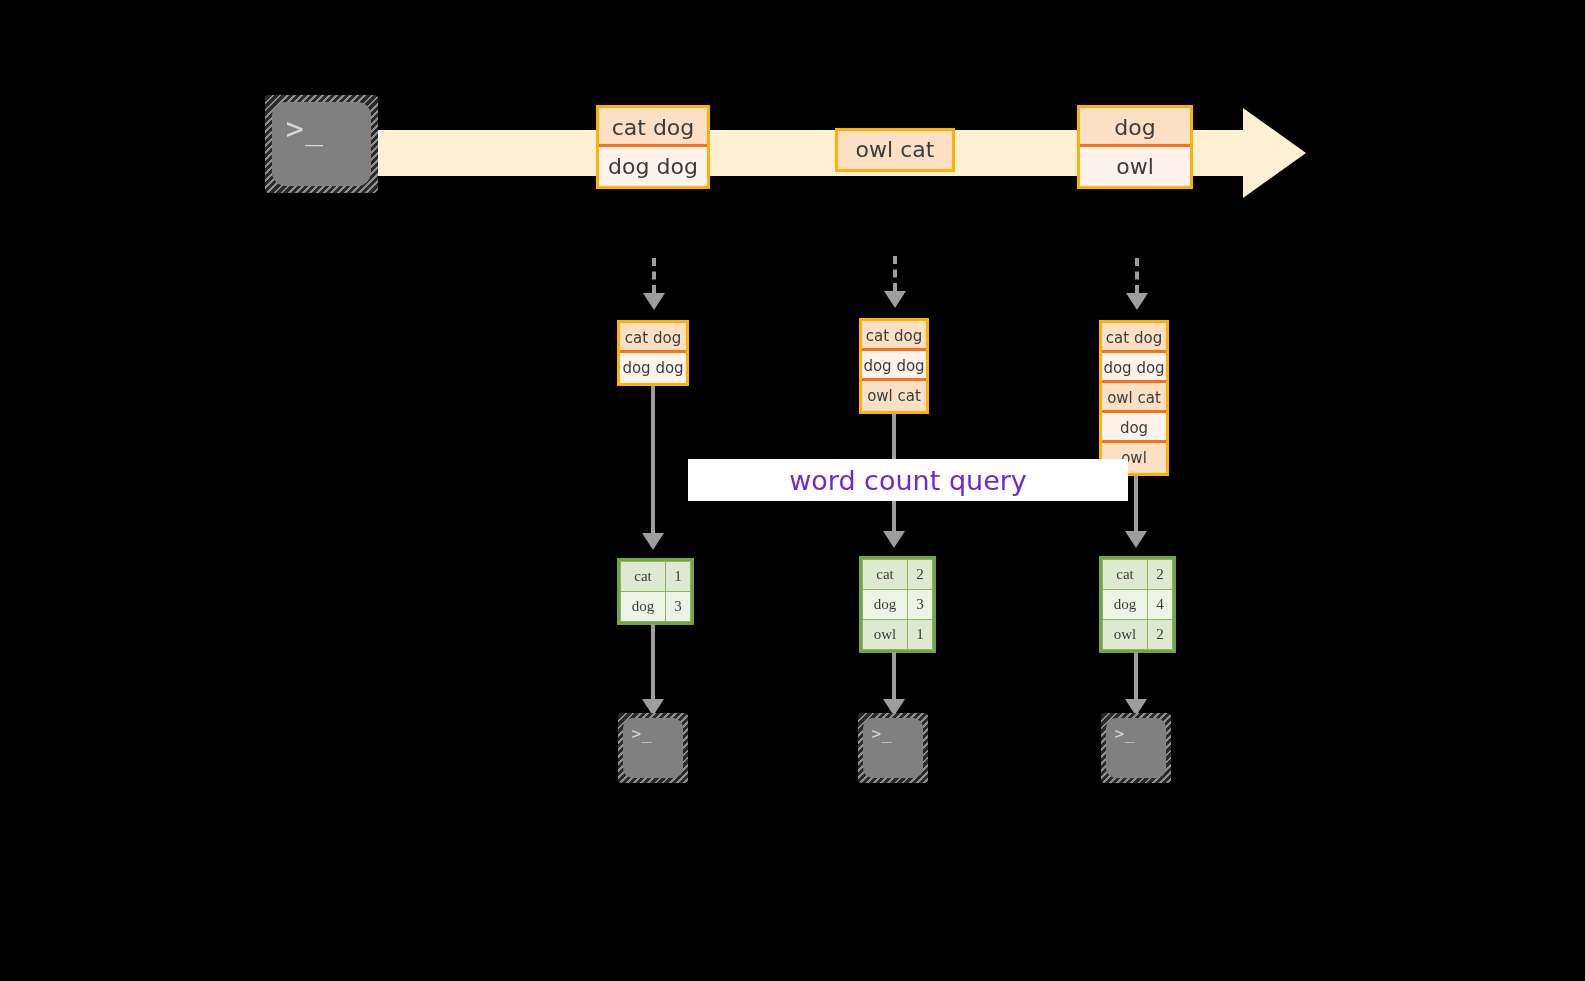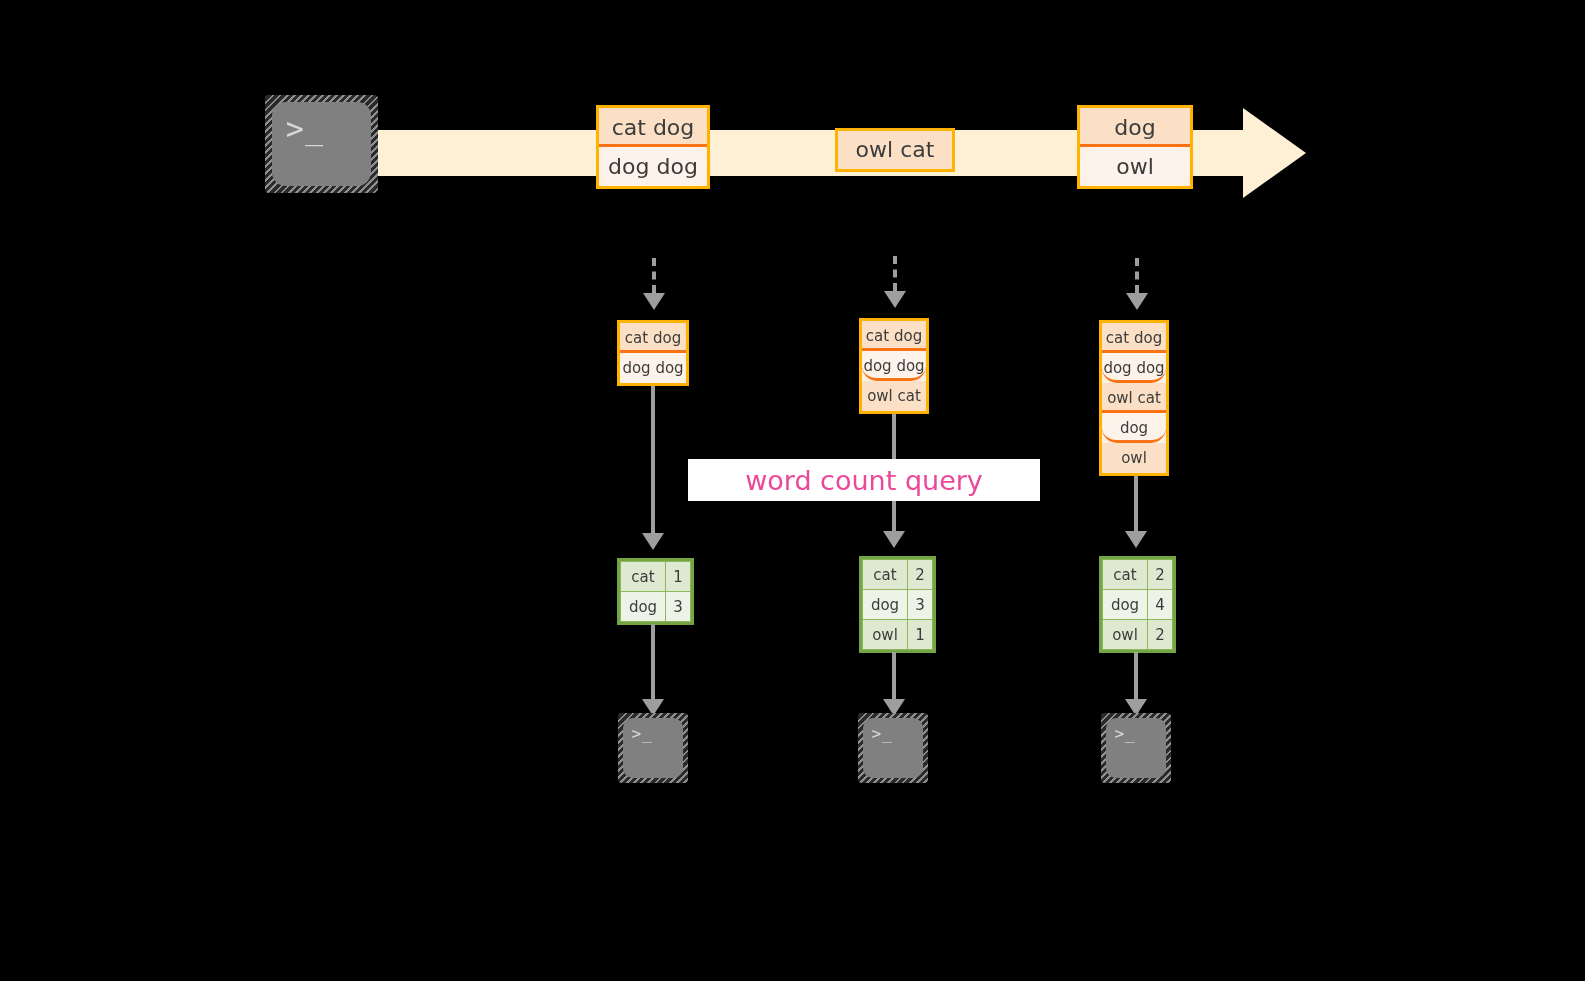--- a/index.html
+++ b/index.html
@@ -103,21 +103,21 @@
   }
   .msg-row {
     box-sizing: border-box;
     text-align: center;
     white-space: nowrap;
     color: #3c3c3c;
     border-bottom: 3px solid #f97316;
   }
   .msg-row:last-child { border-bottom: none; }
   .msg-row.shade-a { background: #fbe0c6; }
-  .msg-row.shade-b { background: #fdf3ea; border-radius: 19px; }
+  .msg-row.shade-b { background: #fdf3ea; }
 
   
   .msg-stack.big .msg-row {
     height: 39px;
     line-height: 39px;
     font-size: 22px;
   }
   #msg-top-1 { left: 596px; top: 105px; width: 114px; }
   #msg-top-2 { left: 835px; top: 128px; width: 120px; }
   #msg-top-2 .msg-row { height: 38px; line-height: 38px; }
@@ -139,20 +139,21 @@
   
   .count-table {
     position: absolute;
     box-sizing: border-box;
     border: 3px solid #74a443;
     border-collapse: collapse;
   }
   .count-table table {
     border-collapse: collapse;
     border-spacing: 0;
+    font-family: Liberation Serif, serif;
   }
   .count-table td {
     box-sizing: border-box;
     border: 1px solid #8cb85c;
     font-size: 15px;
     height: 30px;
     text-align: center;
     color: #3c3c3c;
     padding: 0 4px;
   }
@@ -182,24 +183,24 @@
     border-left: 11px solid transparent;
     border-right: 11px solid transparent;
     border-top: 17px solid #9e9e9e;
   }
 
   
   #query-label {
     position: absolute;
     left: 688px;
     top: 459px;
-    width: 352px;
+    width: 440px;
     height: 42px;
     background: #ffffff;
-    color: #ec4899;
+    color: #6d28d9;
     font-size: 27px;
     display: flex;
     align-items: center;
     justify-content: center;
     white-space: nowrap;
   }
 </style>
 </head>
 <body>
 

